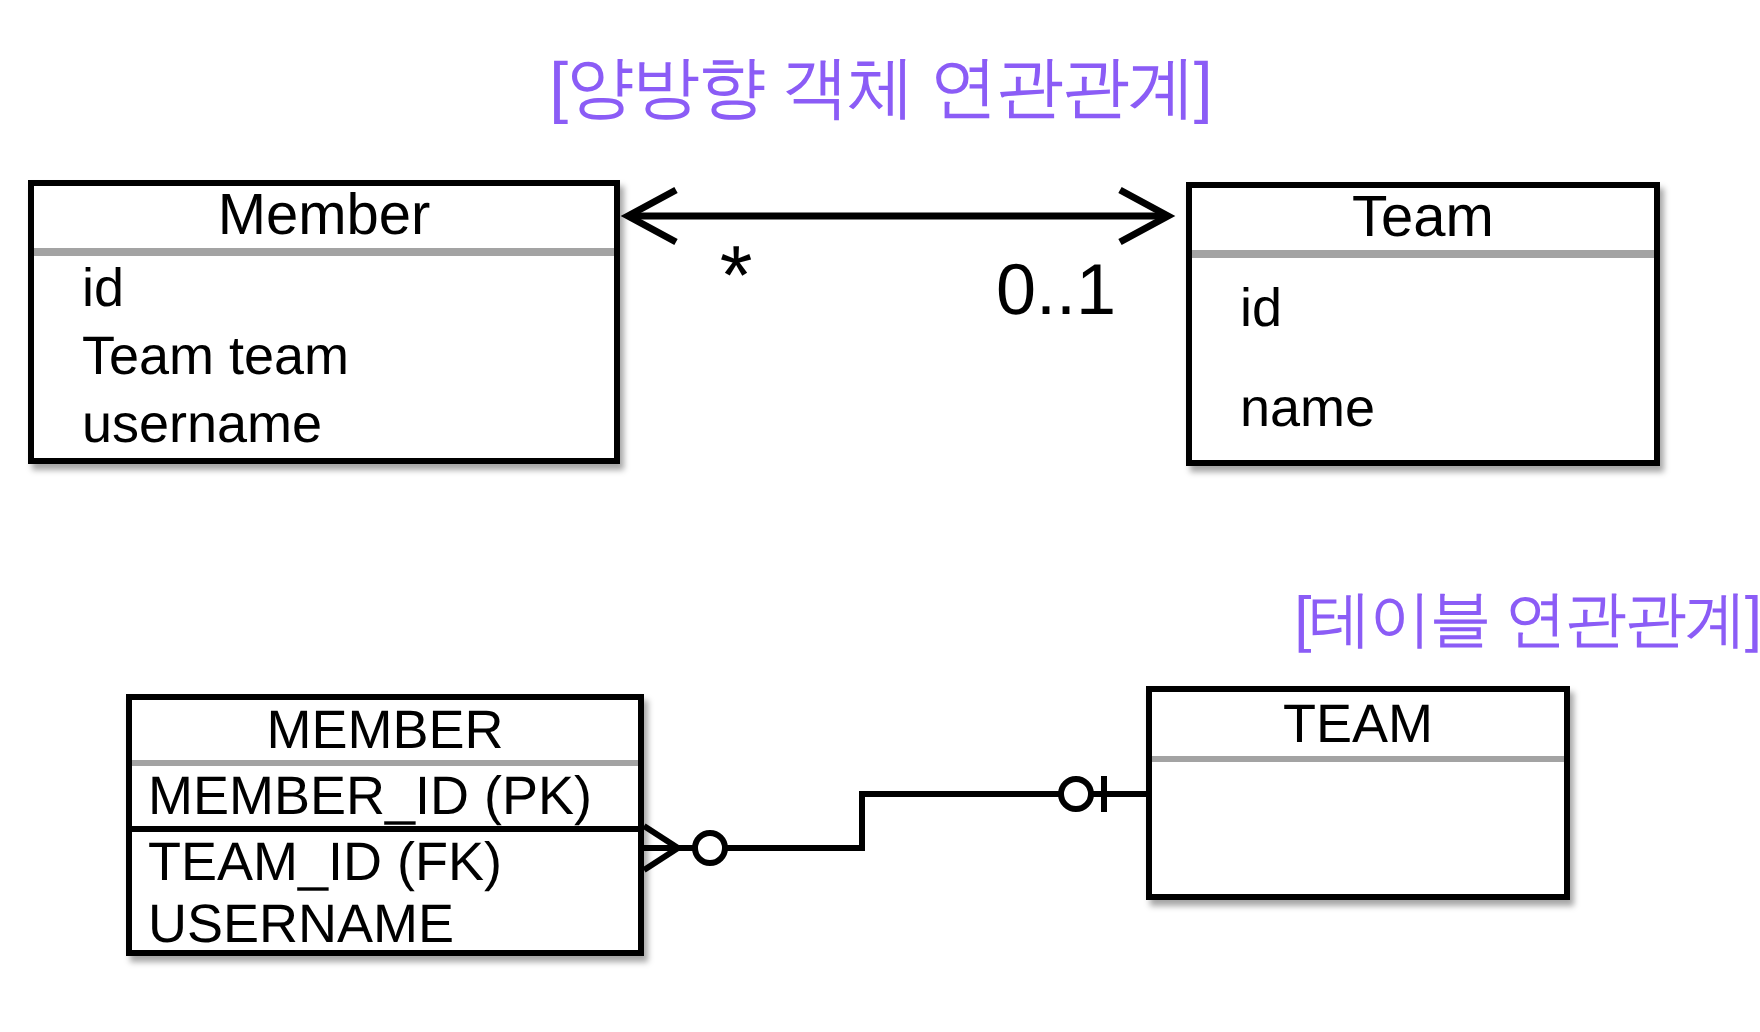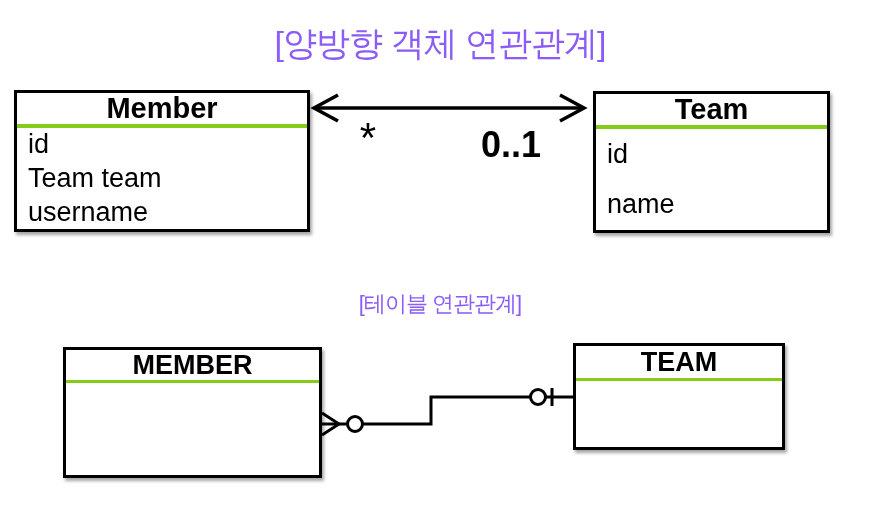--- a/index.html
+++ b/index.html
@@ -18,68 +18,68 @@
   .diagram-title {
     position: absolute;
     left: 0;
     width: 100%;
     text-align: center;
     color: #8b5cf6;
     font-weight: 400;
     letter-spacing: -1px;
   }
   .title-object { top: 21px; font-size: 34px; }
-  .title-table  { top: 289px; font-size: 22px; }
+  .title-table  { top: 289px; font-size: 31px; text-align: right; }
 
   
   .dbox {
     position: absolute;
     background: #ffffff;
     border: 3px solid #000;
     box-sizing: border-box;
     box-shadow: 2px 3px 3px rgba(0,0,0,0.35);
     display: flex;
     flex-direction: column;
   }
   .dbox .hdr {
-    font-weight: bold;
+    font-weight: normal;
     text-align: center;
-    border-bottom: 4px solid #84cc16;
+    border-bottom: 4px solid #a3a3a3;
     display: flex;
     align-items: center;
     justify-content: center;
   }
   .dbox .rows {
     flex: 1;
     display: flex;
     flex-direction: column;
   }
   .dbox .row {
     flex: 1;
     display: flex;
     align-items: center;
-    padding-left: 11px;
+    padding-left: 24px;
     white-space: nowrap;
   }
   .bold { font-weight: normal; }
 
   
   .classbox { font-size: 27px; }
   .classbox .hdr { height: 31px; font-size: 29px; }
   .classbox-member { left: 14px; top: 90px; width: 296px; height: 142px; }
   .classbox-team   { left: 593px; top: 91px; width: 237px; height: 142px; }
 
   
   .mult {
     position: absolute;
     color: #000;
     font-weight: 400;
   }
   .mult-star { left: 348px; top: 114px; width: 40px; text-align: center; font-size: 42px; }
-  .mult-zeroone { left: 481px; top: 124px; font-size: 36px; font-weight: bold; }
+  .mult-zeroone { left: 498px; top: 124px; font-size: 36px; }
 
   
   .ertable { font-size: 27px; }
   .ertable .hdr { font-size: 27px; }
   .ertable .row { padding-left: 8px; }
   .ertable-member { left: 63px; top: 347px; width: 259px; height: 131px; }
   .ertable-member .hdr { height: 30px; border-bottom-width: 3px; }
   .ertable-member .row-pk { flex: none; height: 30px; border-bottom: 3px solid #000; }
   .ertable-team { left: 573px; top: 343px; width: 212px; height: 107px; }
   .ertable-team .hdr { height: 32px; border-bottom-width: 3px; }
@@ -140,19 +140,24 @@
     </div>
   </div>
 
   <div class="mult mult-star">*</div>
   <div class="mult mult-zeroone">0..1</div>
 
   <div class="diagram-title title-table">[테이블 연관관계]</div>
 
   <div class="dbox ertable ertable-member">
     <div class="hdr">MEMBER</div>
+    <div class="rows">
+      <div class="row row-pk">MEMBER_ID (PK)</div>
+      <div class="row bold">TEAM_ID (FK)</div>
+      <div class="row">USERNAME</div>
+    </div>
   </div>
 
   <div class="dbox ertable ertable-team">
     <div class="hdr">TEAM</div>
   </div>
 
 </div>
 
 </body></html>

